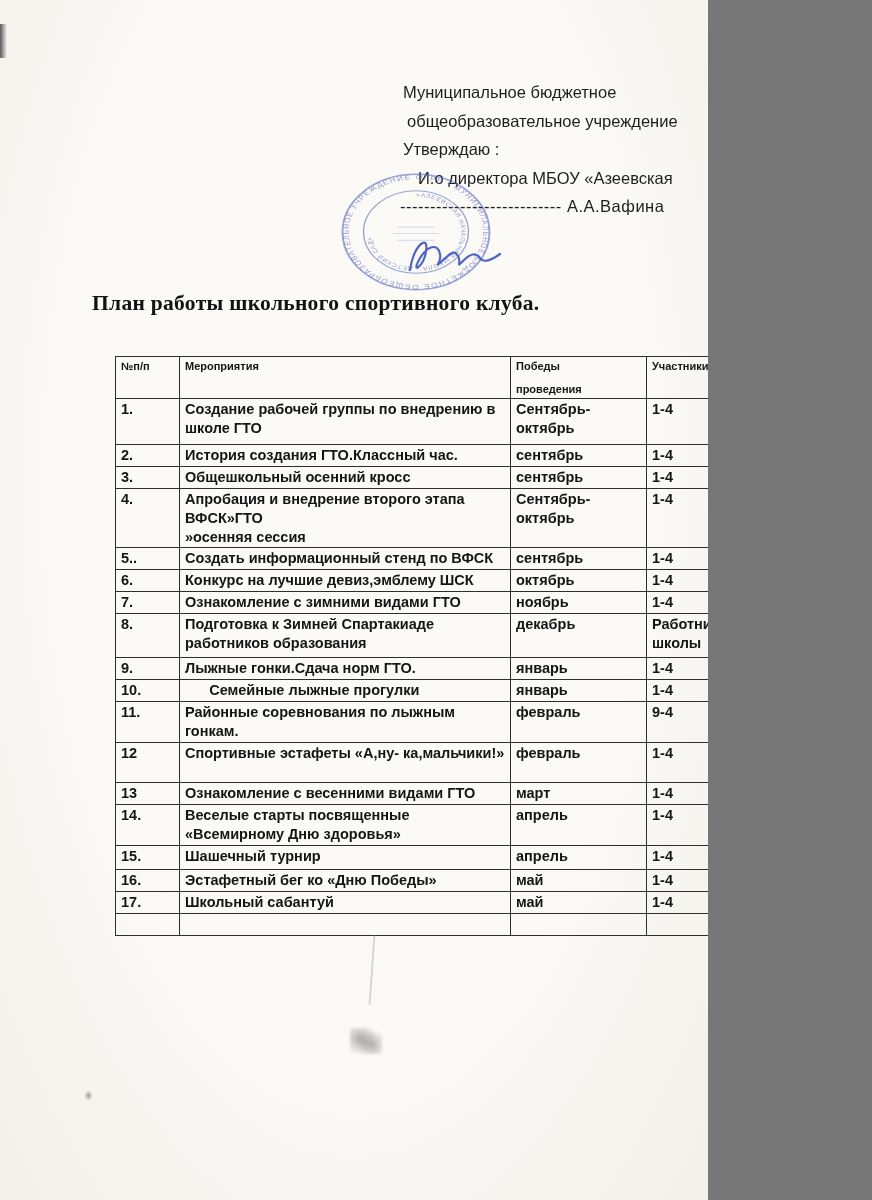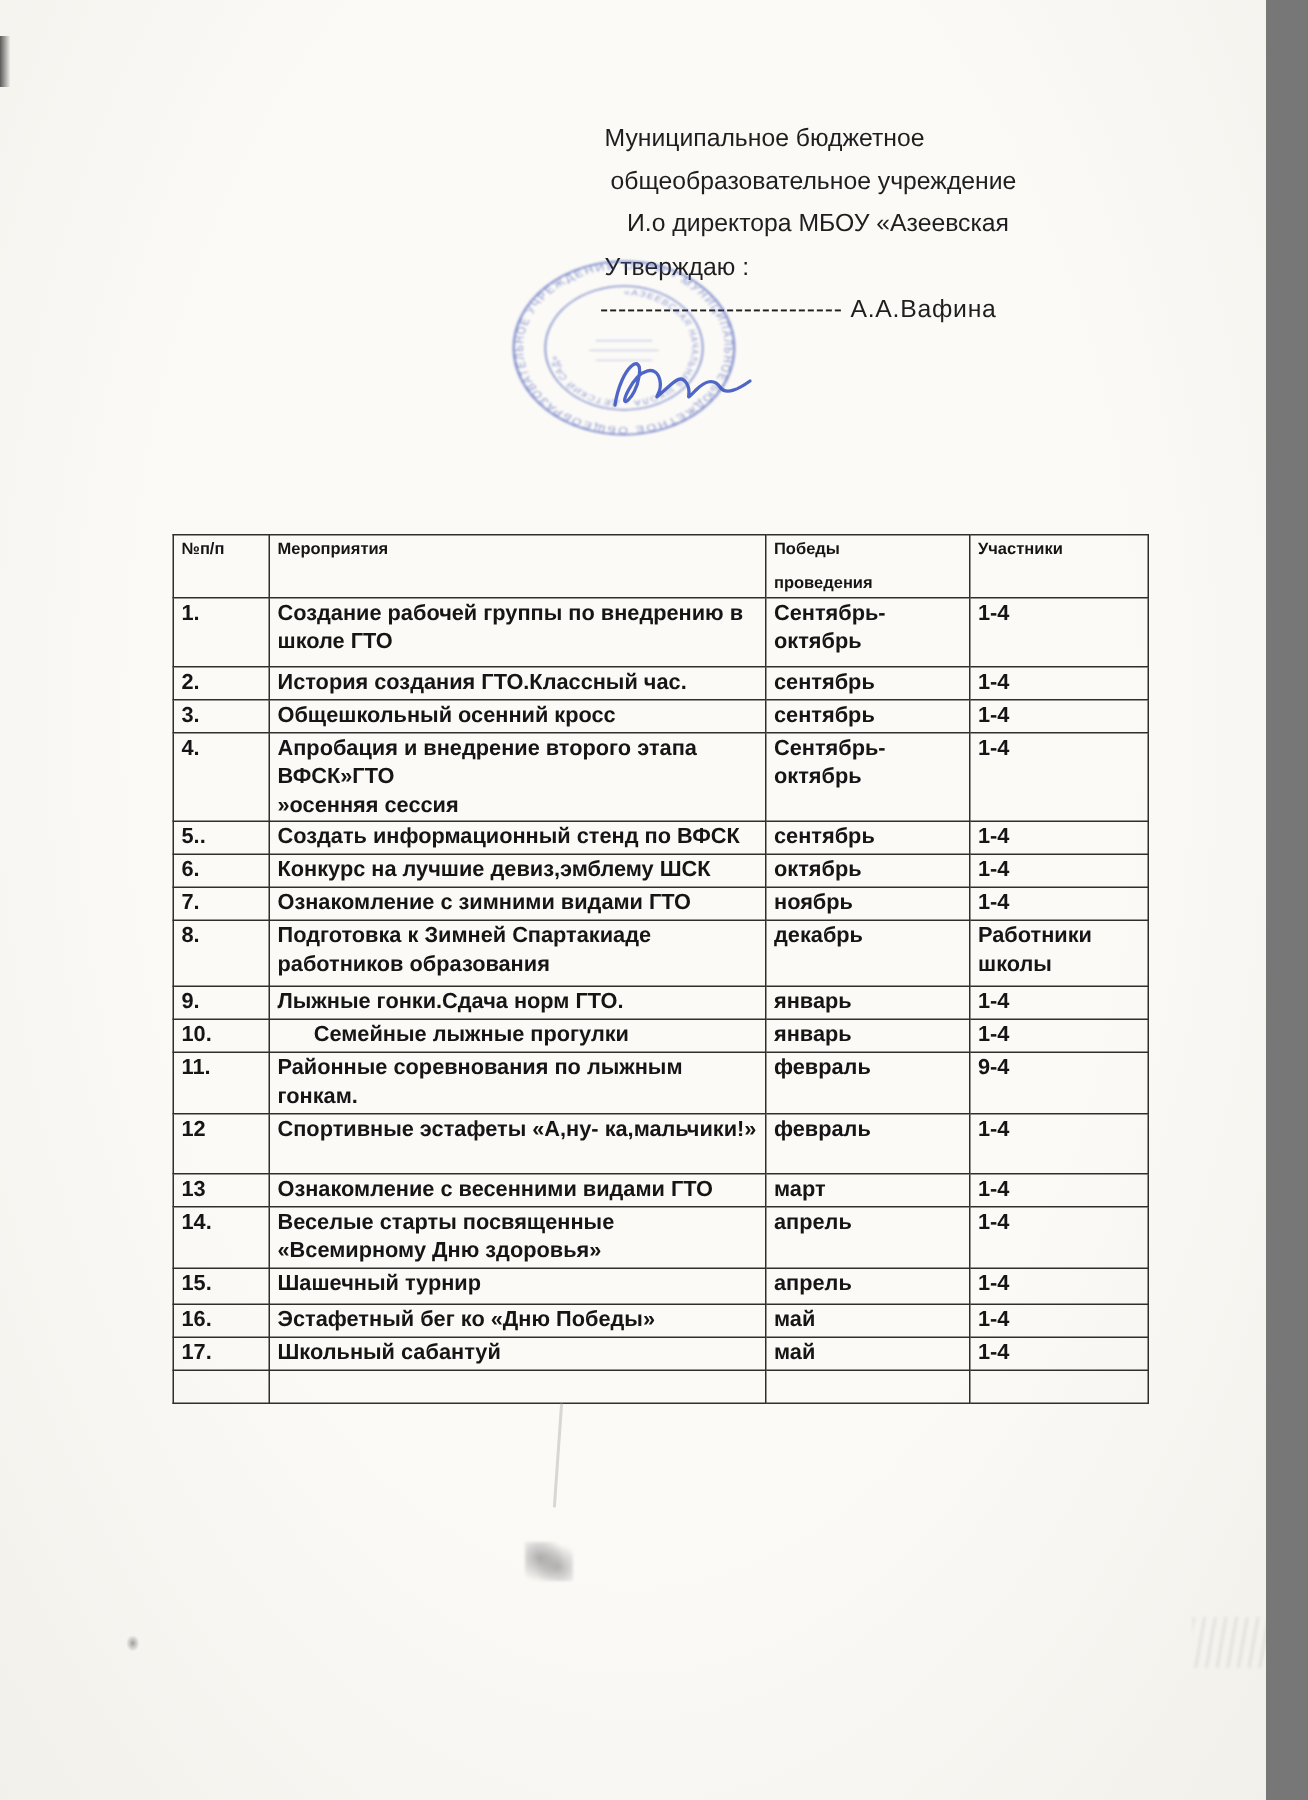--- a/index.html
+++ b/index.html
@@ -1,18 +1,18 @@
 <!DOCTYPE html>
 <html><head>
 <meta charset="utf-8">
 <style>
   html,body{margin:0;padding:0;}
   body{background:#777;}
   .page{
-    position:relative;width:844px;height:1200px;overflow:hidden;
+    position:relative;width:708px;height:1200px;overflow:hidden;
     background:radial-gradient(ellipse at 50% 40%, #fbfaf7 55%, #f2f0ea 100%);
     font-family:"Liberation Sans", sans-serif;color:#1b1b1b;
   }
 
   
   .letterhead{position:absolute;left:400px;top:78px;font-size:16.5px;line-height:28.6px;color:#1e1e1e;}
   .lh-line{white-space:pre;}
   .lh0{margin-left:3px;}
   .lh1{margin-left:7px;}
   .lh2{margin-left:0;}
@@ -66,22 +66,22 @@
     filter:blur(.5px);transform:rotate(4deg);}
 </style>
 </head>
 <body>
 
 <div class="page">
 
   <div class="letterhead">
     <div class="lh-line lh0">Муниципальное бюджетное</div>
     <div class="lh-line lh1">общеобразовательное учреждение</div>
+    <div class="lh-line lh3">Утверждаю :</div>
     <div class="lh-line lh4">И.о директора МБОУ «Азеевская</div>
-    <div class="lh-line lh3">Утверждаю :</div>
     <div class="lh-line lh6">--------------------------- А.А.Вафина</div>
   </div>
 
   <svg class="stamp" width="168" height="132" viewBox="0 0 160 160" preserveAspectRatio="none">
     <defs>
       <path id="outerRing" d="M 80 16 A 64 64 0 1 1 79.9 16"></path>
       <path id="innerRing" d="M 80 37 A 43 43 0 1 1 79.9 37"></path>
       <filter id="stampBlur">
           <feGaussianBlur stdDeviation="0.7"></feGaussianBlur>
         </filter>
@@ -100,20 +100,21 @@
       <line x1="62" y1="74" x2="98" y2="74" stroke="#4a5cb8" stroke-width="1" opacity="0.5"></line>
       <line x1="58" y1="82" x2="102" y2="82" stroke="#4a5cb8" stroke-width="1" opacity="0.45"></line>
       <line x1="62" y1="90" x2="98" y2="90" stroke="#4a5cb8" stroke-width="1" opacity="0.4"></line>
     </g>
   </svg>
 
   <svg class="signature" width="110" height="58" viewBox="0 0 110 58">
     <path d="M8 42 C 12 16, 27 6, 24 23 C 22 38, 9 47, 17 32 C 25 17, 36 15, 38 26 C 40 34, 31 41, 40 33 C 48 26, 52 21, 56 28 C 60 35, 53 41, 62 32 C 68 26, 74 24, 78 30 C 82 36, 91 31, 98 26" stroke="#3d55c0" stroke-width="2.2" fill="none" stroke-linecap="round" opacity="0.9"></path>
   </svg>
 
+  <h1 class="doc-title">План работы школьного спортивного клуба.</h1>
 
   <table class="plan">
     <colgroup>
       <col style="width:64px">
       <col style="width:331px">
       <col style="width:136px">
       <col style="width:119px">
     </colgroup>
     <thead>
       <tr>

